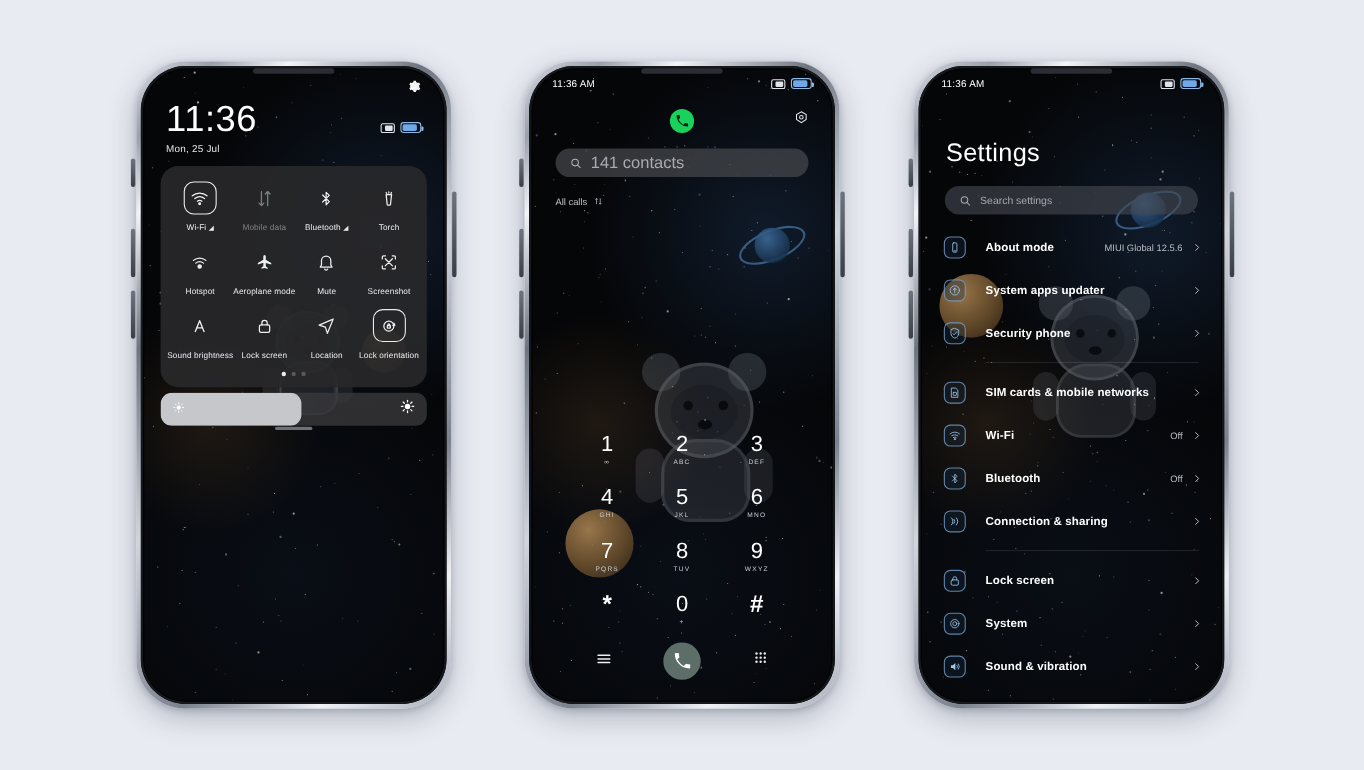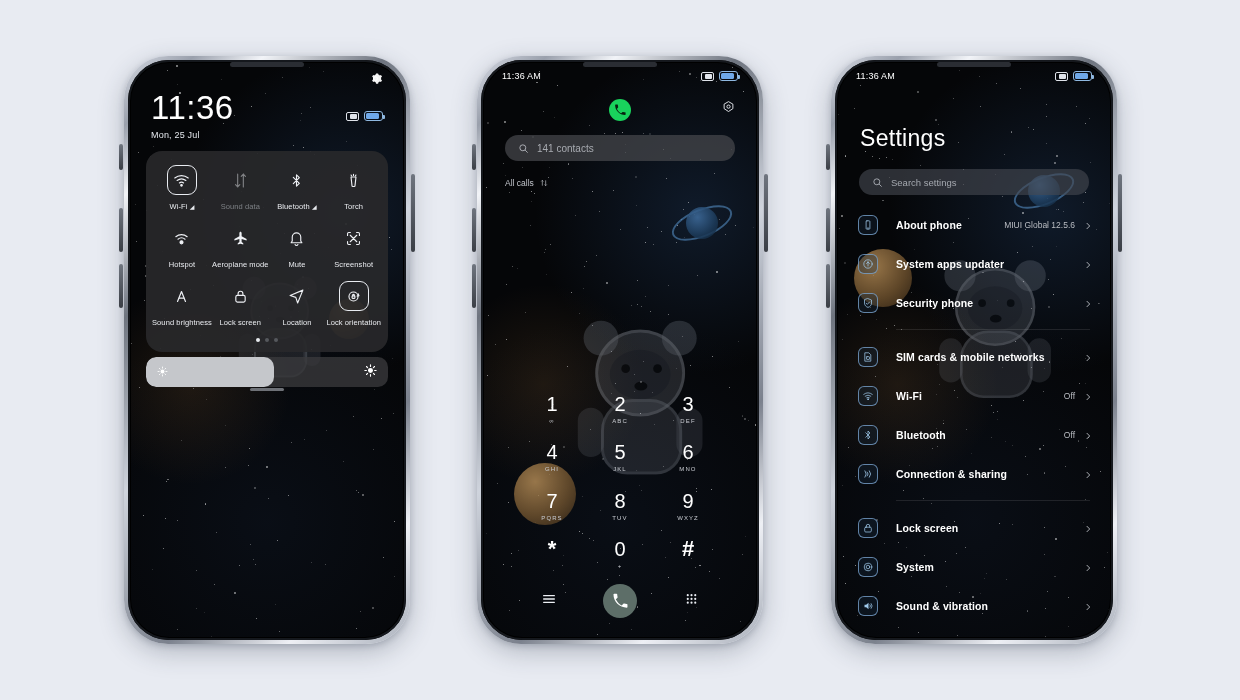--- a/index.html
+++ b/index.html
@@ -192,21 +192,21 @@
     position: absolute; left: 50%; top: 4px; transform: translateX(-50%);
     width: 22px; height: 22px; border-radius: 50%; background: #19d25c;
     display: flex; align-items: center; justify-content: center;
   }
   .dl-settings { position: absolute; right: 20px; top: 5px; }
   .dl-search {
     position: absolute; left: 21px; right: 21px; top: 72px; height: 26px;
     background: rgba(70,72,76,.72); border-radius: 13px;
     display: flex; align-items: center; gap: 8px; padding: 0 13px; z-index: 15;
   }
-  .dl-search span { font-size: 10px; color: #a8abb1; }
+  .dl-search span { font-size: 15px; color: #a8abb1; }
   .dl-allcalls {
     position: absolute; left: 21px; top: 115px; z-index: 15;
     display: flex; align-items: center; gap: 6px;
     font-size: 8.5px; color: #c0c3c9;
   }
   .dl-row {
     position: absolute; left: 18px; right: 14px; top: 145px; z-index: 15;
     display: flex; align-items: center; gap: 12px;
   }
   .dl-ava {
@@ -489,21 +489,21 @@
                   </svg>
                 </div>
                 <div class="qs-lbl">Wi-Fi <span style="font-size:6px">◢</span></div>
               </div>
               <div class="qs-tile dim">
                 <div class="qs-ic">
                   <svg width="17" height="17" viewBox="0 0 24 24" fill="none" stroke="#eef0f4" stroke-width="1.6" stroke-linecap="round" stroke-linejoin="round">
                     <path d="M8 3v18M8 21l-3-3.2M8 21l3-3.2M16 21V3M16 3l-3 3.2M16 3l3 3.2"></path>
                   </svg>
                 </div>
-                <div class="qs-lbl">Sound data</div>
+                <div class="qs-lbl">Mobile data</div>
               </div>
               <div class="qs-tile">
                 <div class="qs-ic">
                   <svg width="17" height="17" viewBox="0 0 24 24" fill="none" stroke="#eef0f4" stroke-width="1.6" stroke-linecap="round" stroke-linejoin="round">
                     <path d="M7.5 7.5L16 16l-4 4V4l4 4-8.5 8.5"></path>
                   </svg>
                 </div>
                 <div class="qs-lbl">Bluetooth <span style="font-size:6px">◢</span></div>
               </div>
               <div class="qs-tile">
@@ -1203,21 +1203,21 @@
         </div>
 
         <div class="st-list" id="st-list">
             <div class="st-item">
               <span class="st-ico">
                 <svg width="12" height="12" viewBox="0 0 24 24" fill="none" stroke="#9fc8ea" stroke-width="1.5" stroke-linecap="round" stroke-linejoin="round">
                   <rect x="8.2" y="3.6" width="7.6" height="16.8" rx="1.6"></rect>
                   <path d="M10.6 18.2h2.8"></path>
                 </svg>
               </span>
-              <span class="st-lbl">About phone</span>
+              <span class="st-lbl">About mode</span>
               <span class="st-val">MIUI Global 12.5.6</span>
               <span class="st-chev"><svg width="8" height="8" viewBox="0 0 24 24" fill="none" stroke="#c5c8ce" stroke-width="2.6" stroke-linecap="round" stroke-linejoin="round">
                   <path d="M9 4l8 8-8 8"></path>
                 </svg></span>
             </div>
             <div class="st-item">
               <span class="st-ico">
                 <svg width="12" height="12" viewBox="0 0 24 24" fill="none" stroke="#9fc8ea" stroke-width="1.5" stroke-linecap="round" stroke-linejoin="round">
                   <circle cx="12" cy="12" r="8.4"></circle>
                   <path d="M12 16V8M12 8l-3 3M12 8l3 3"></path>

